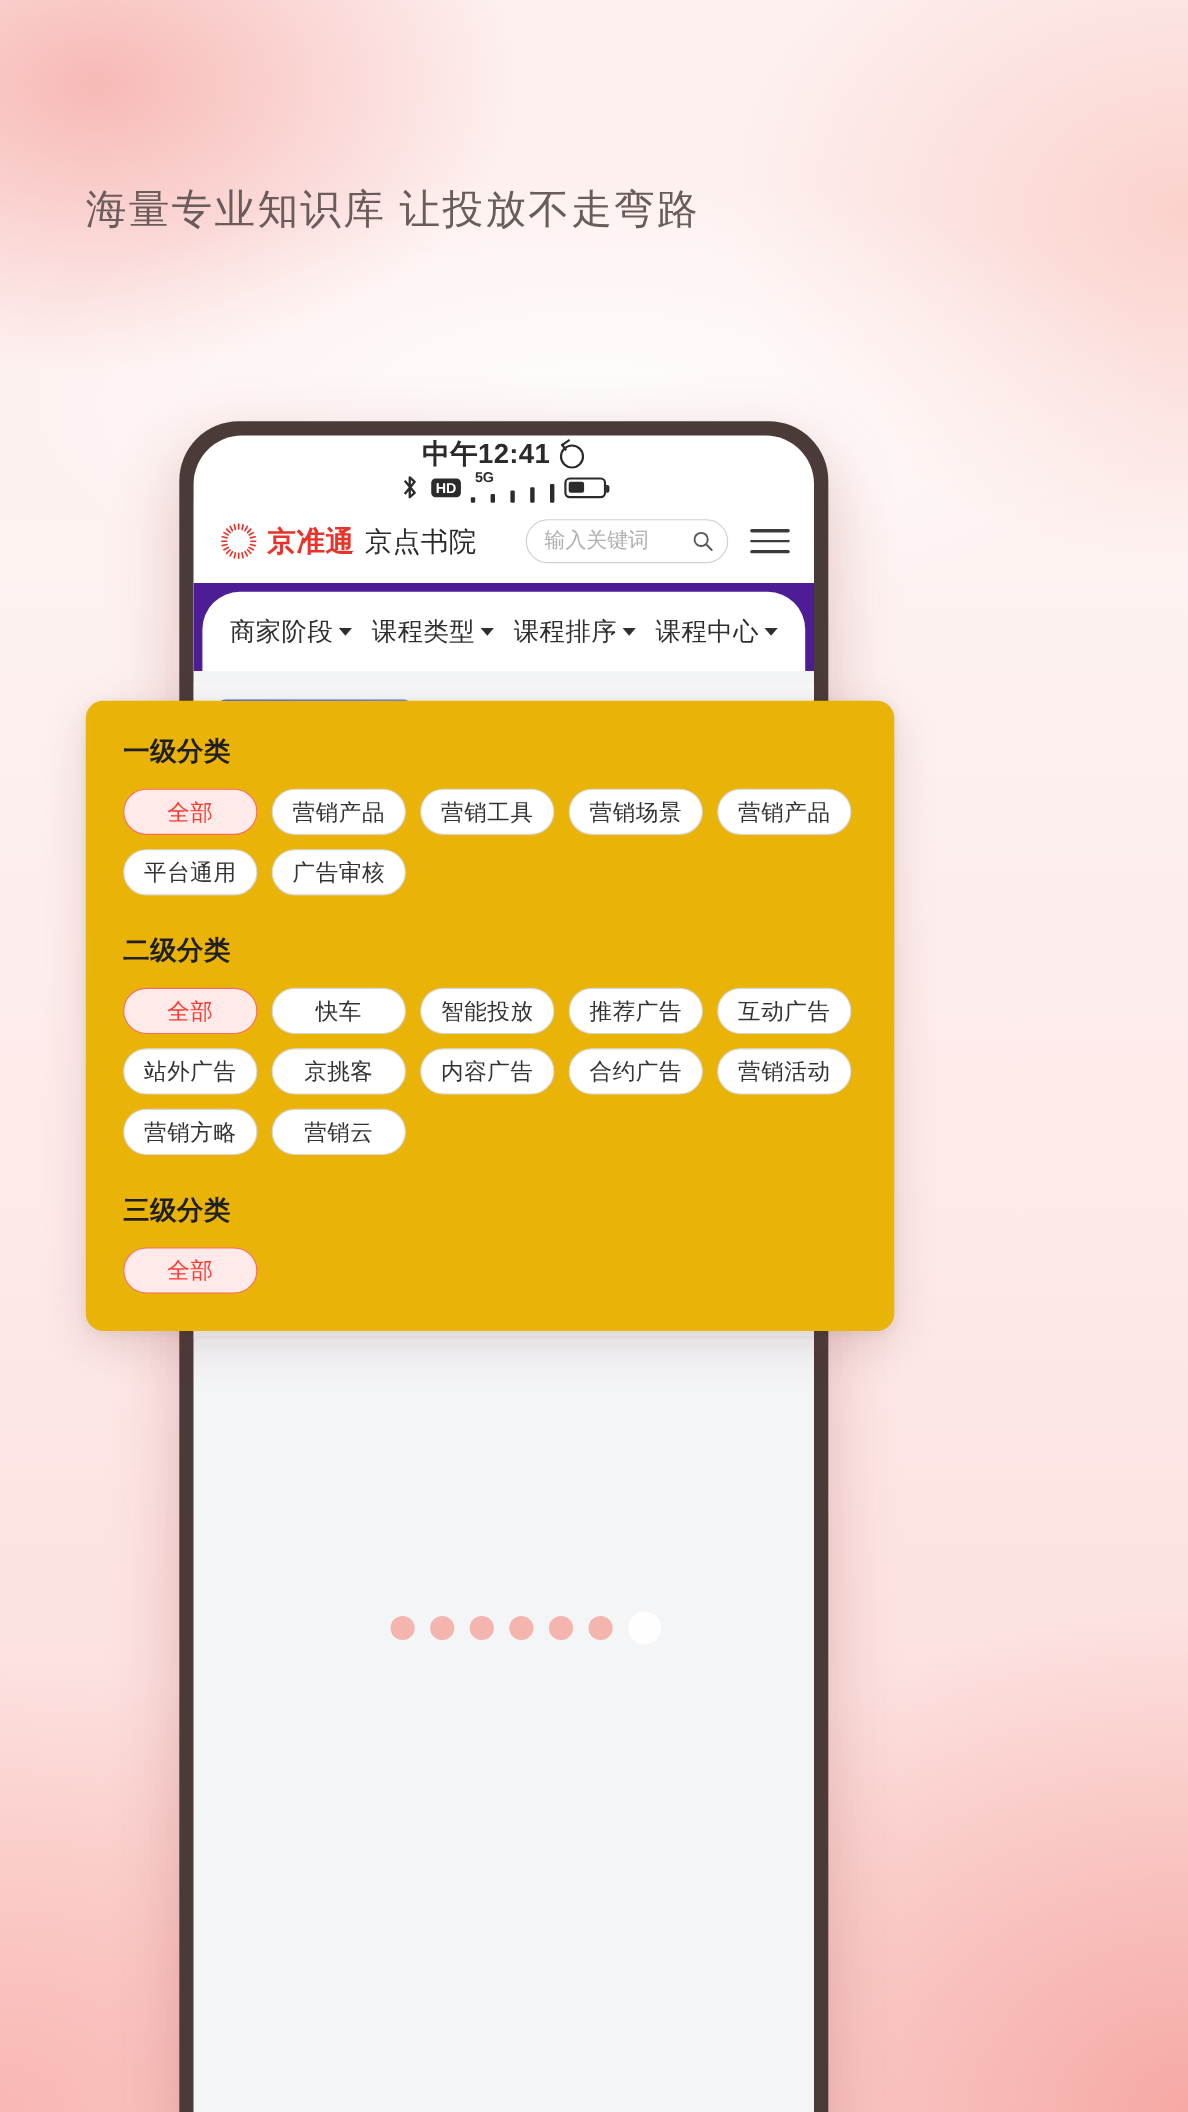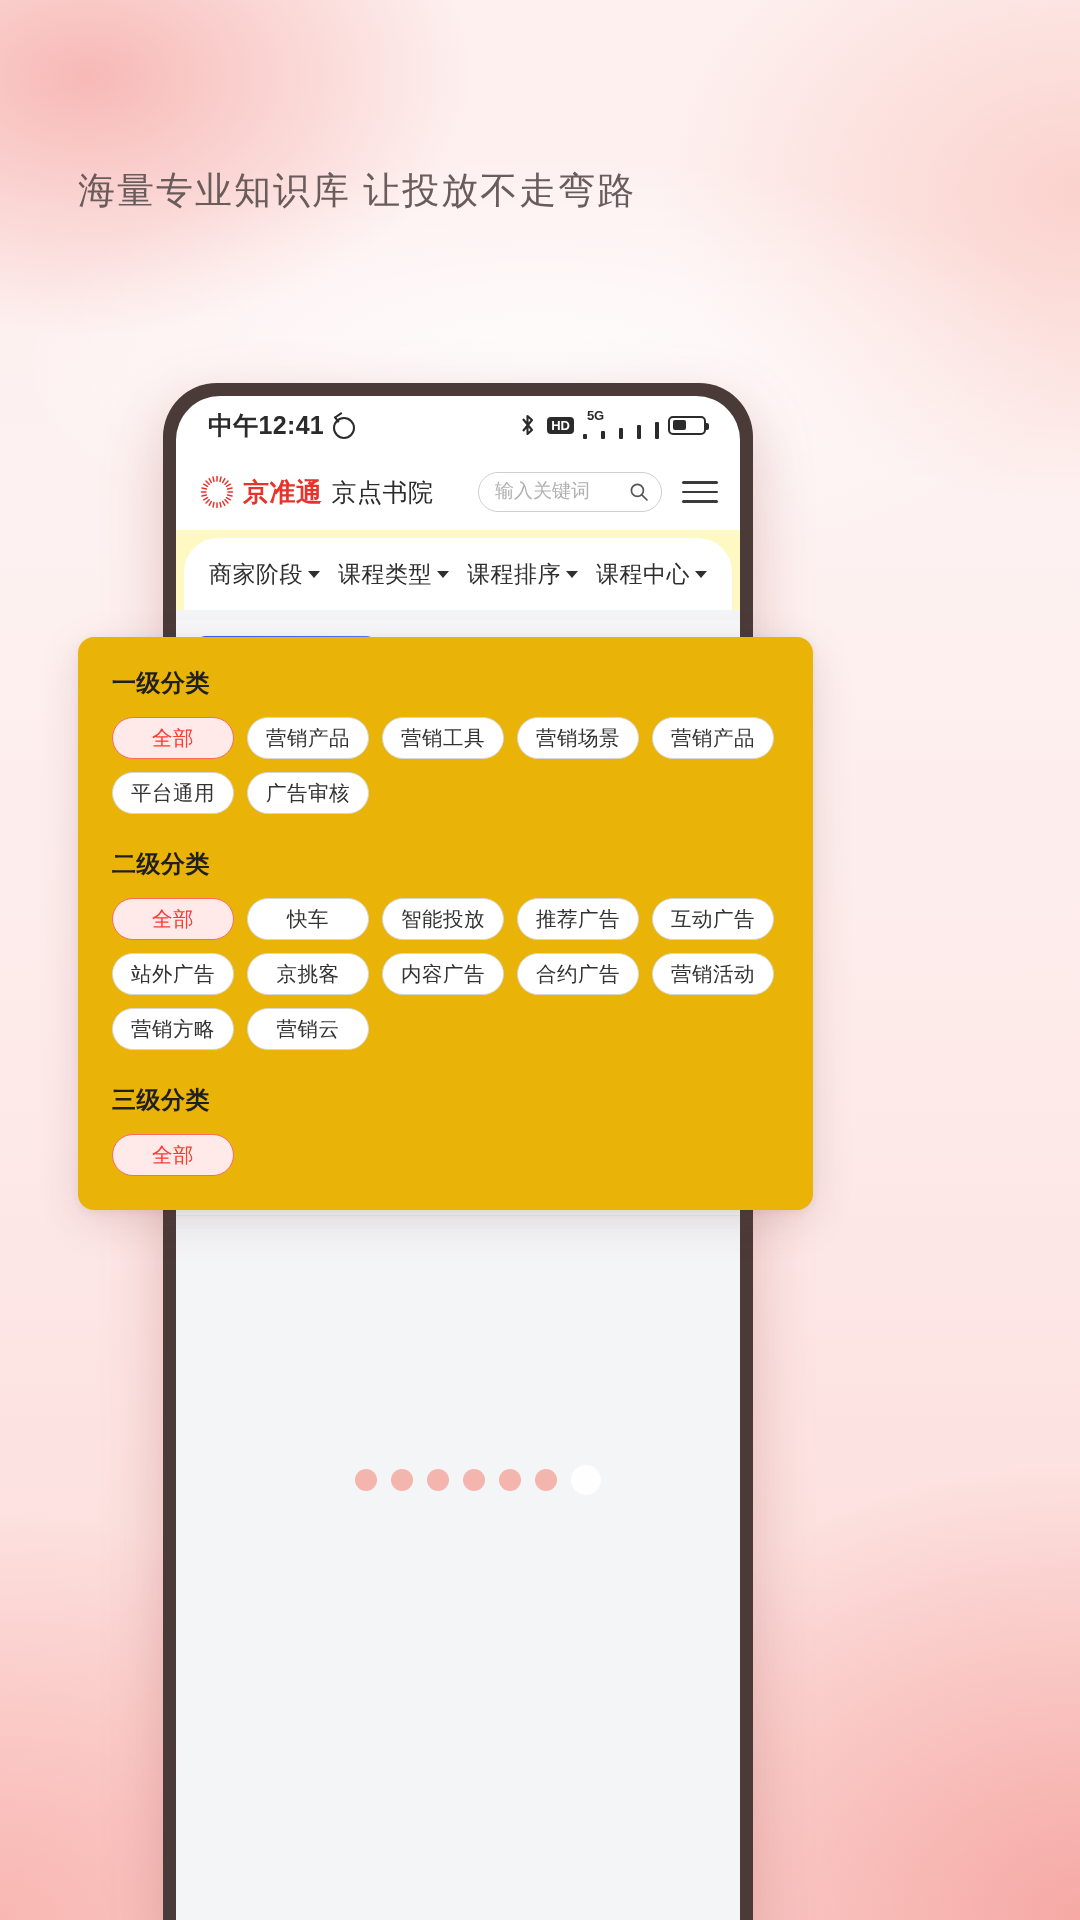--- a/index.html
+++ b/index.html
@@ -48,21 +48,21 @@
   .screen {
     width:100%; height:100%;
     background:#ffffff;
     border-radius:44px 44px 0 0;
     overflow:hidden; position:relative;
   }
 
   
   .statusbar{
     height:58px; display:flex; align-items:center; justify-content:space-between;
-    padding:0 34px 0 32px; color:#2b2b2b;
+    padding:0 34px 0 32px; color:#2b2b2b;flex-direction:column;
   }
   .sb-left{ display:flex; align-items:center; gap:7px; font-size:25px; font-weight:600; letter-spacing:.3px;}
   .alarm-ic{ width:23px; height:23px; position:relative; }
   .alarm-ic::before{
     content:""; position:absolute; left:2px; top:3px; width:18px; height:18px;
     border:2.6px solid #2b2b2b; border-radius:50%;
   }
   .alarm-ic::after{
     content:""; position:absolute; left:3.5px; top:0px; width:7px; height:5px;
     border-top:2.6px solid #2b2b2b; border-left:2.6px solid #2b2b2b; transform:rotate(-35deg);
@@ -90,28 +90,28 @@
   .logo-mark{ width:34px; height:34px; position:relative; flex:0 0 auto;}
   .logo-mark svg{ display:block; }
   .logo-red{ color:#e8332a; font-size:26px; font-weight:bold; letter-spacing:.5px;}
   .logo-dark{ color:#2b2b2b; font-size:25px; font-weight:500; letter-spacing:.5px;}
   .search{
     margin-left:auto; width:184px; height:40px; border:1.6px solid #cfcfcf; border-radius:20px;
     display:flex; align-items:center; padding:0 12px 0 16px; gap:6px; background:#fff;
   }
   .search input{
     border:0; outline:0; flex:1; font-size:19px; color:#999; background:transparent;
-    font-family:Liberation Mono, monospace; width:100%;
+    font-family:Liberation Sans, sans-serif; width:100%;
   }
   .search input::placeholder{ color:#b0b0b0; }
   .menu-ic{ width:36px; display:flex; flex-direction:column; gap:7px; flex:0 0 auto; margin-left:6px;}
   .menu-ic i{ height:2.8px; background:#3a3a3a; border-radius:2px; display:block;}
 
   
-  .filterwrap{ background:#fef9c3; padding:8px 0 0; }
+  .filterwrap{ background:#4c1d95; padding:8px 0 0; }
   .filterbar{
     background:#fff; border-radius:34px 34px 0 0; height:72px;
     display:flex; align-items:center; justify-content:space-around; padding:0 16px;
     margin:0 8px;
   }
   .ftab{ font-size:23px; color:#2f2f2f; display:flex; align-items:center; gap:5px; letter-spacing:.5px;}
   .caret{ width:0;height:0;border-left:6px solid transparent;border-right:6px solid transparent;border-top:7px solid #2f2f2f;}
 
   
   .listarea{ background:#f4f5f7; padding:10px 0 0; height:100%; }

